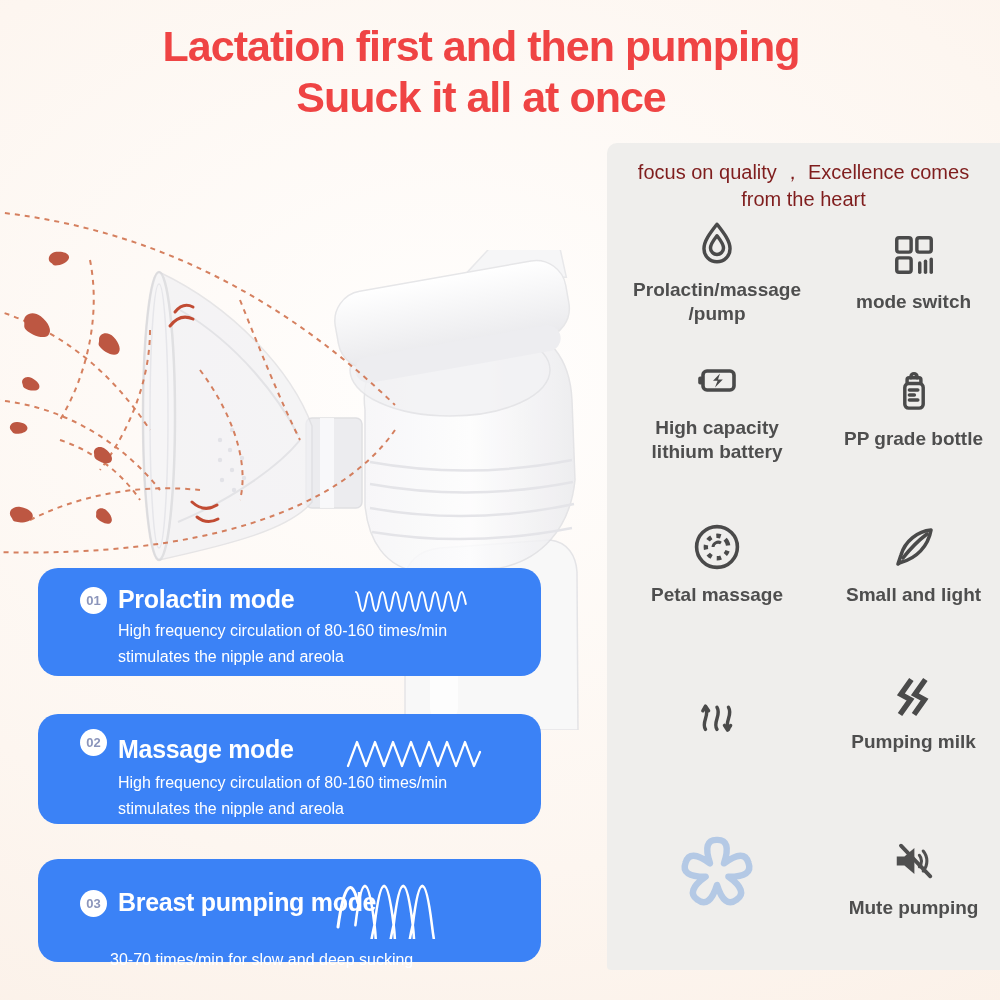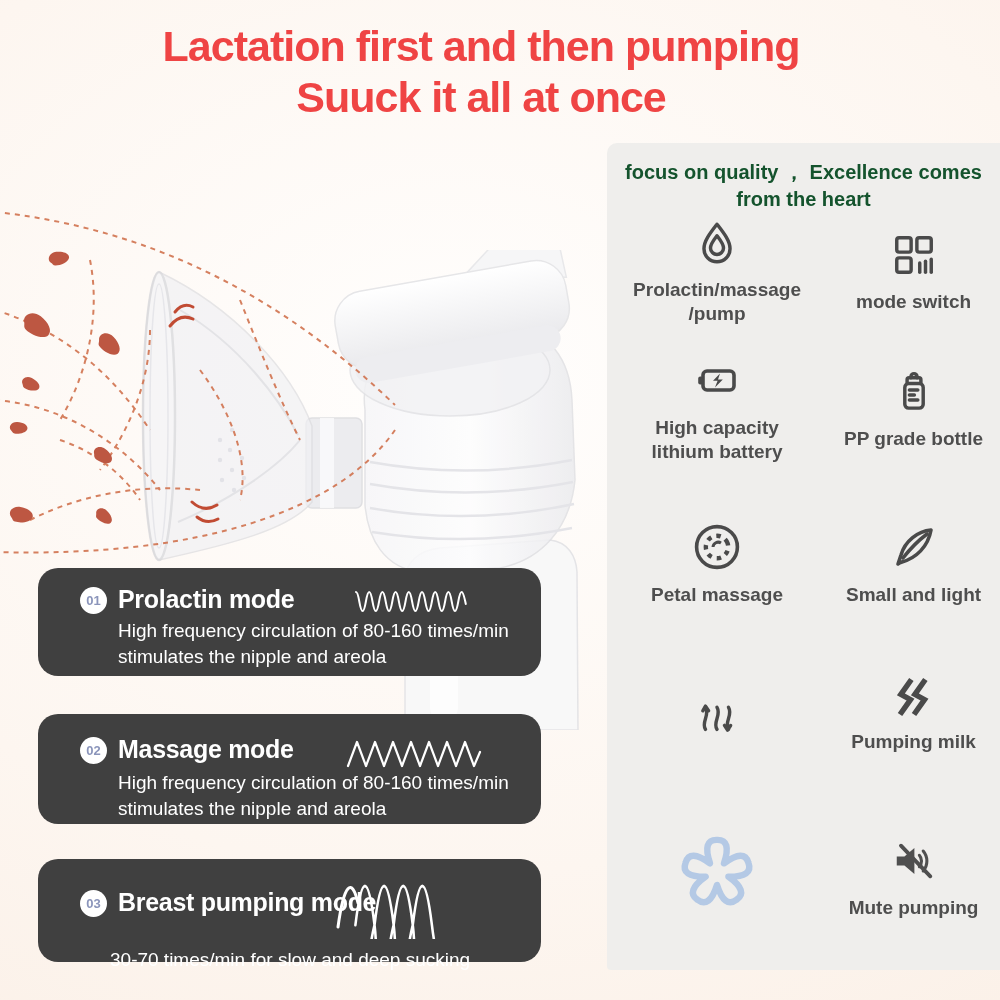--- a/index.html
+++ b/index.html
@@ -13,52 +13,52 @@
   .title .l1{font-size:43px;line-height:52px;letter-spacing:-1px;}
   .title .l2{font-size:43px;line-height:50px;letter-spacing:-1px;}
 
   
   .panel{
     position:absolute;left:607px;top:143px;width:393px;height:827px;
     background:#efeeec;border-radius:10px 0 0 4px;z-index:6;
   }
   .panel-heading{
     margin:0;padding:16px 12px 0 12px;text-align:center;
-    font-size:20px;line-height:27px;color:#14532d;font-weight:700;
+    font-size:20px;line-height:27px;color:#7f1d1d;font-weight:400;
   }
   .feature-grid{
     display:grid;grid-template-columns:56% 44%;
     grid-template-rows:115px 160px 150px 150px 177px;
     margin-top:2px;
   }
   .feature{display:flex;flex-direction:column;align-items:center;justify-content:center;}
   .feature .ic{display:block;}
   .feature .lbl{
     margin-top:12px;font-size:19px;line-height:24px;color:#4e4e4e;font-weight:600;
     text-align:center;max-width:188px;
   }
   .feature.right .lbl{max-width:175px;}
   .icon-stroke{stroke:#4a4a4a;fill:none;stroke-width:1.8;stroke-linecap:round;stroke-linejoin:round;}
 
   
   .card{
-    position:absolute;left:38px;width:503px;background:#404040;border-radius:20px;
+    position:absolute;left:38px;width:503px;background:#3b82f6;border-radius:20px;
     color:#ffffff;z-index:5;
   }
   .card .badge{
     position:absolute;left:42px;width:27px;height:27px;border-radius:50%;background:#ffffff;
     color:#8b95bb;font-size:13px;font-weight:bold;display:flex;align-items:center;justify-content:center;
   }
   .card .mode-title{position:absolute;left:80px;font-size:25px;font-weight:bold;letter-spacing:-0.3px;}
-  .card .mode-desc{position:absolute;left:80px;font-size:19px;line-height:26px;font-weight:400;}
+  .card .mode-desc{position:absolute;left:80px;font-size:16px;line-height:26px;font-weight:400;}
   .card .wave{position:absolute;}
   #card-1{top:568px;height:108px;}
   #card-1 .badge{top:19px;} #card-1 .mode-title{top:17px;} #card-1 .mode-desc{top:50px;} #card-1 .wave{left:316px;top:18px;}
   #card-2{top:714px;height:110px;}
-  #card-2 .badge{top:23px;} #card-2 .mode-title{top:21px;} #card-2 .mode-desc{top:56px;} #card-2 .wave{left:308px;top:22px;}
+  #card-2 .badge{top:15px;} #card-2 .mode-title{top:21px;} #card-2 .mode-desc{top:56px;} #card-2 .wave{left:308px;top:22px;}
   #card-3{top:859px;height:103px;}
   #card-3 .badge{top:31px;} #card-3 .mode-title{top:29px;} #card-3 .mode-desc{top:68px;left:72px;} #card-3 .wave{left:296px;top:4px;}
   .wave path, .wave polyline{stroke:#ffffff;fill:none;stroke-linecap:round;stroke-linejoin:round;}
 
   
   #device-art{position:absolute;left:120px;top:250px;z-index:2;}
   #decor-art{position:absolute;left:0;top:190px;z-index:3;}
 </style>
 </head>
 <body>

